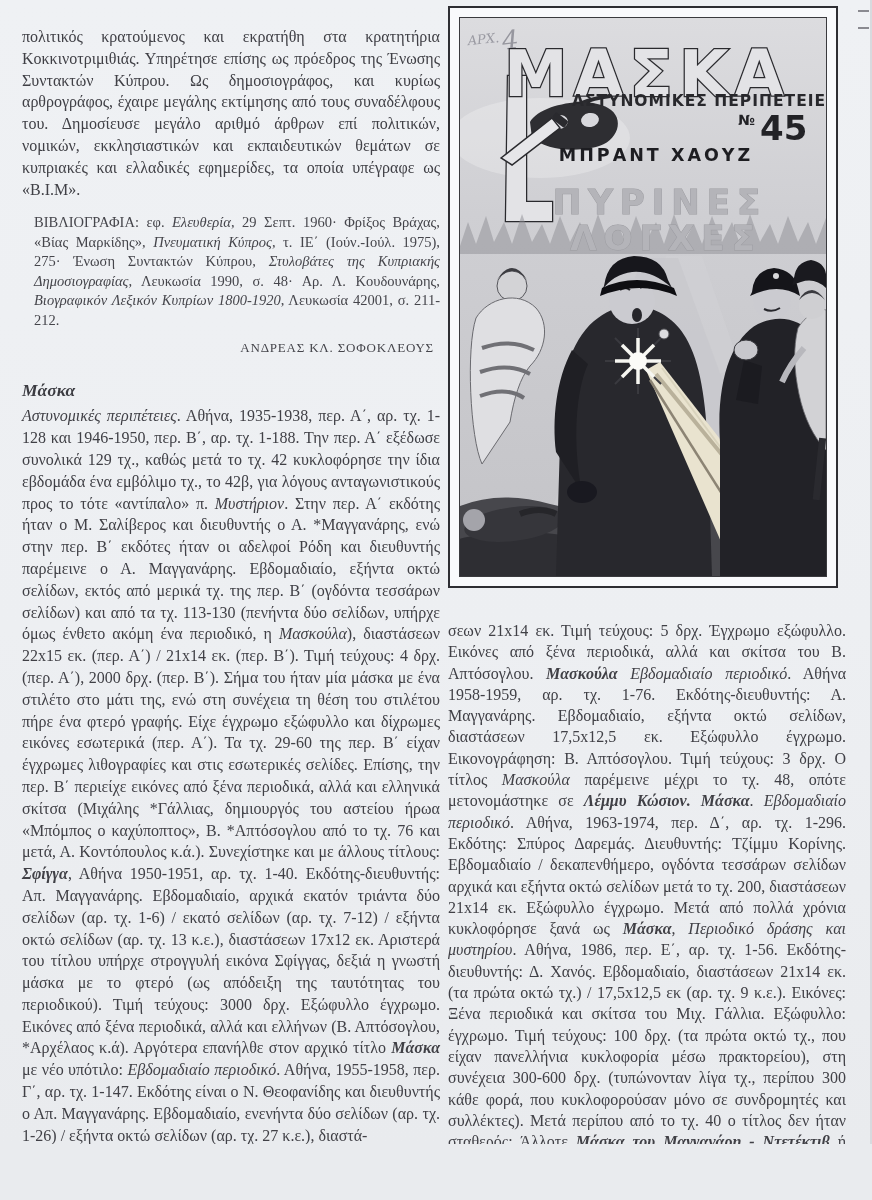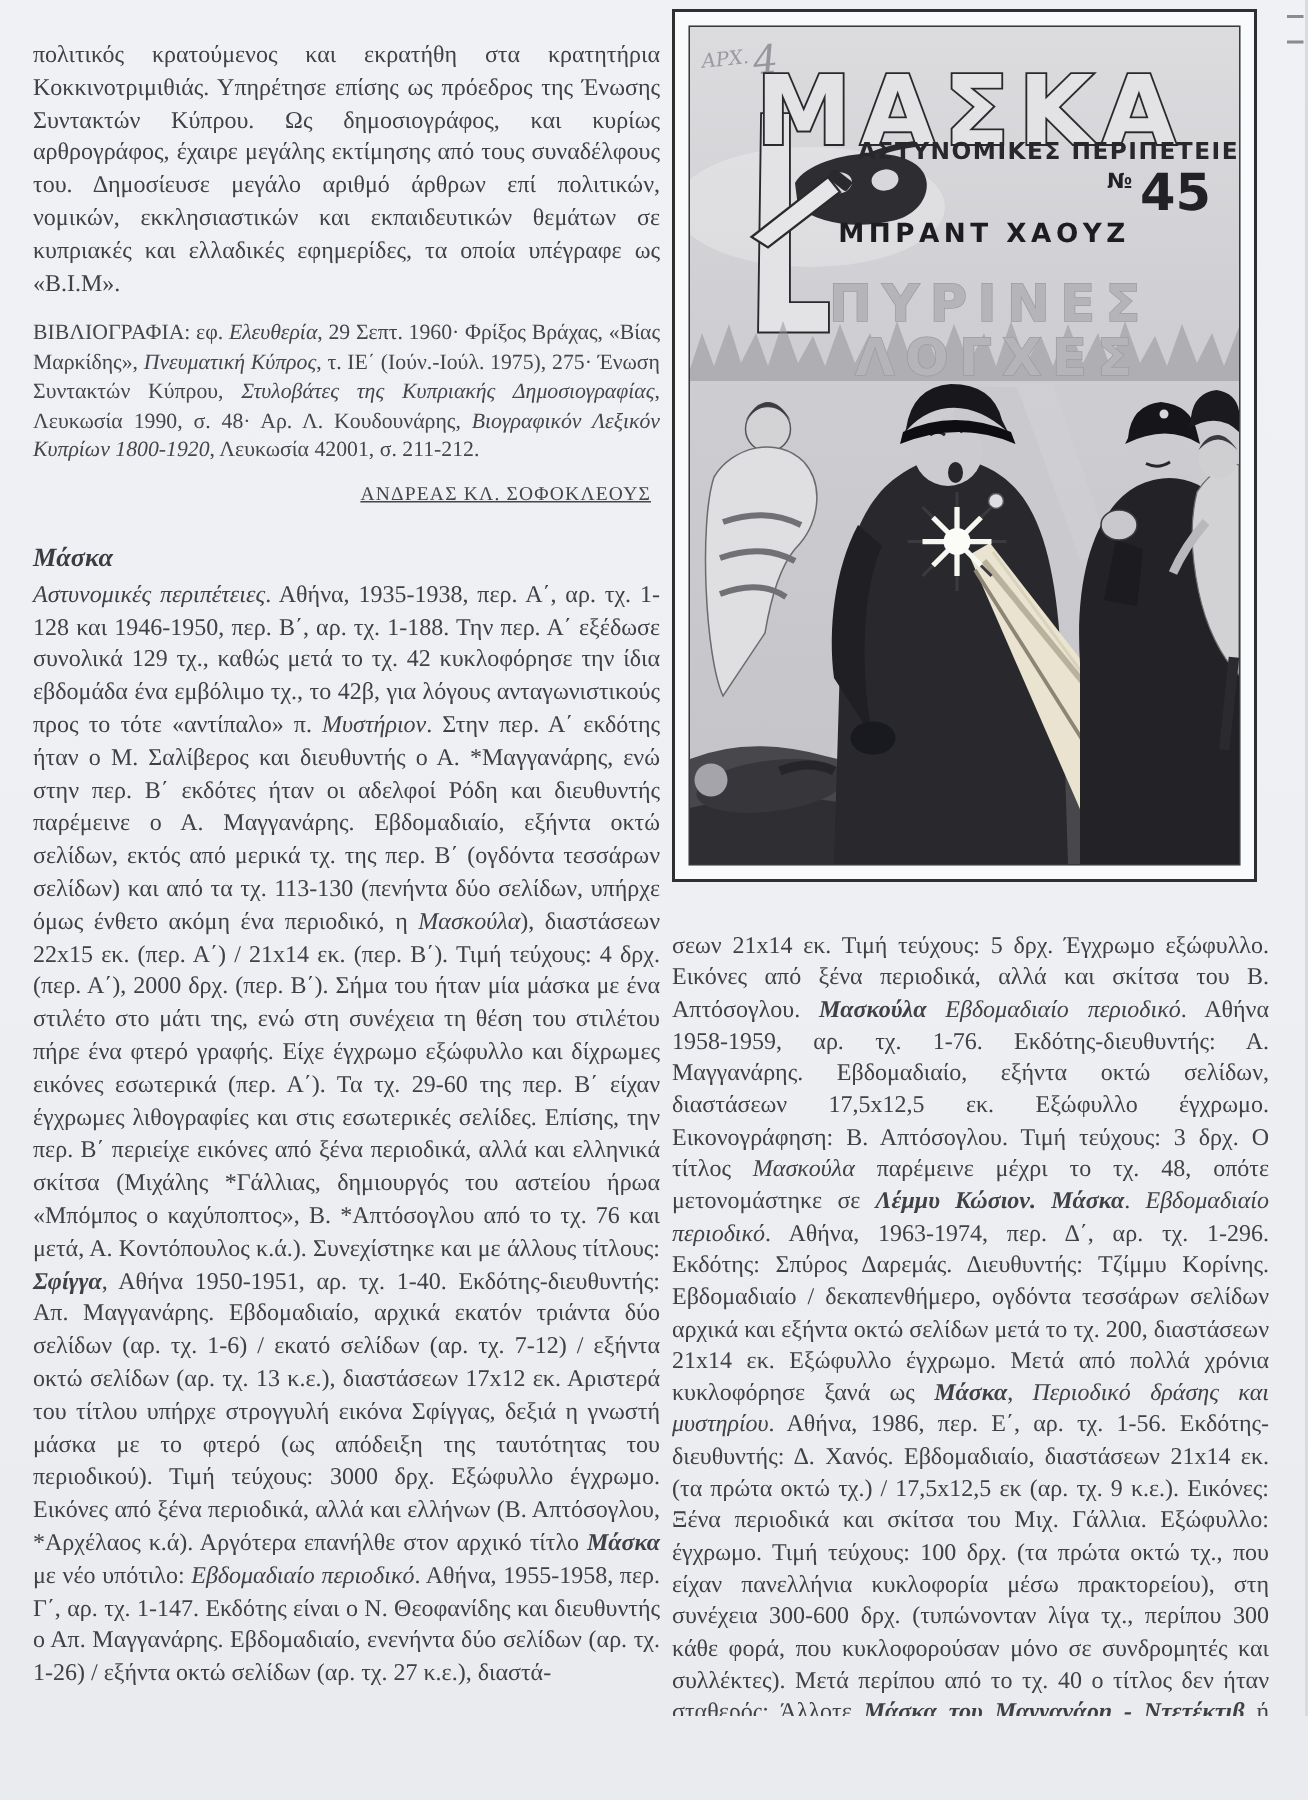--- a/index.html
+++ b/index.html
@@ -21,25 +21,25 @@
   .edge-mark.m2{top:27px;}
 
   
   .left-col{position:absolute;left:22px;top:26px;width:418px;}
   .body-text{
     font-size:16px;line-height:21.8px;text-align:justify;
     color:#404046;margin:0;
   }
   .biblio{
     font-size:14.5px;line-height:19.5px;text-align:justify;
-    color:#45454b;margin:13px 0 0 0;
+    color:#45454b;margin:13px 0 0 12px;
   }
   .signature{
     margin:10px 6px 0 0;text-align:right;
-    font-size:13px;letter-spacing:.8px;color:#45454b;text-decoration:underline;
+    font-size:13px;letter-spacing:.8px;color:#45454b;
   }
   .section-heading{
     margin:24px 0 4px 0;font-size:17.5px;font-weight:bold;font-style:italic;
     color:#3b3b41;
   }
   .rt-i{font-style:italic;}
   .rt-bi{font-weight:bold;font-style:italic;}
 
   
   .right-col{position:absolute;left:448px;top:620px;width:398px;}

